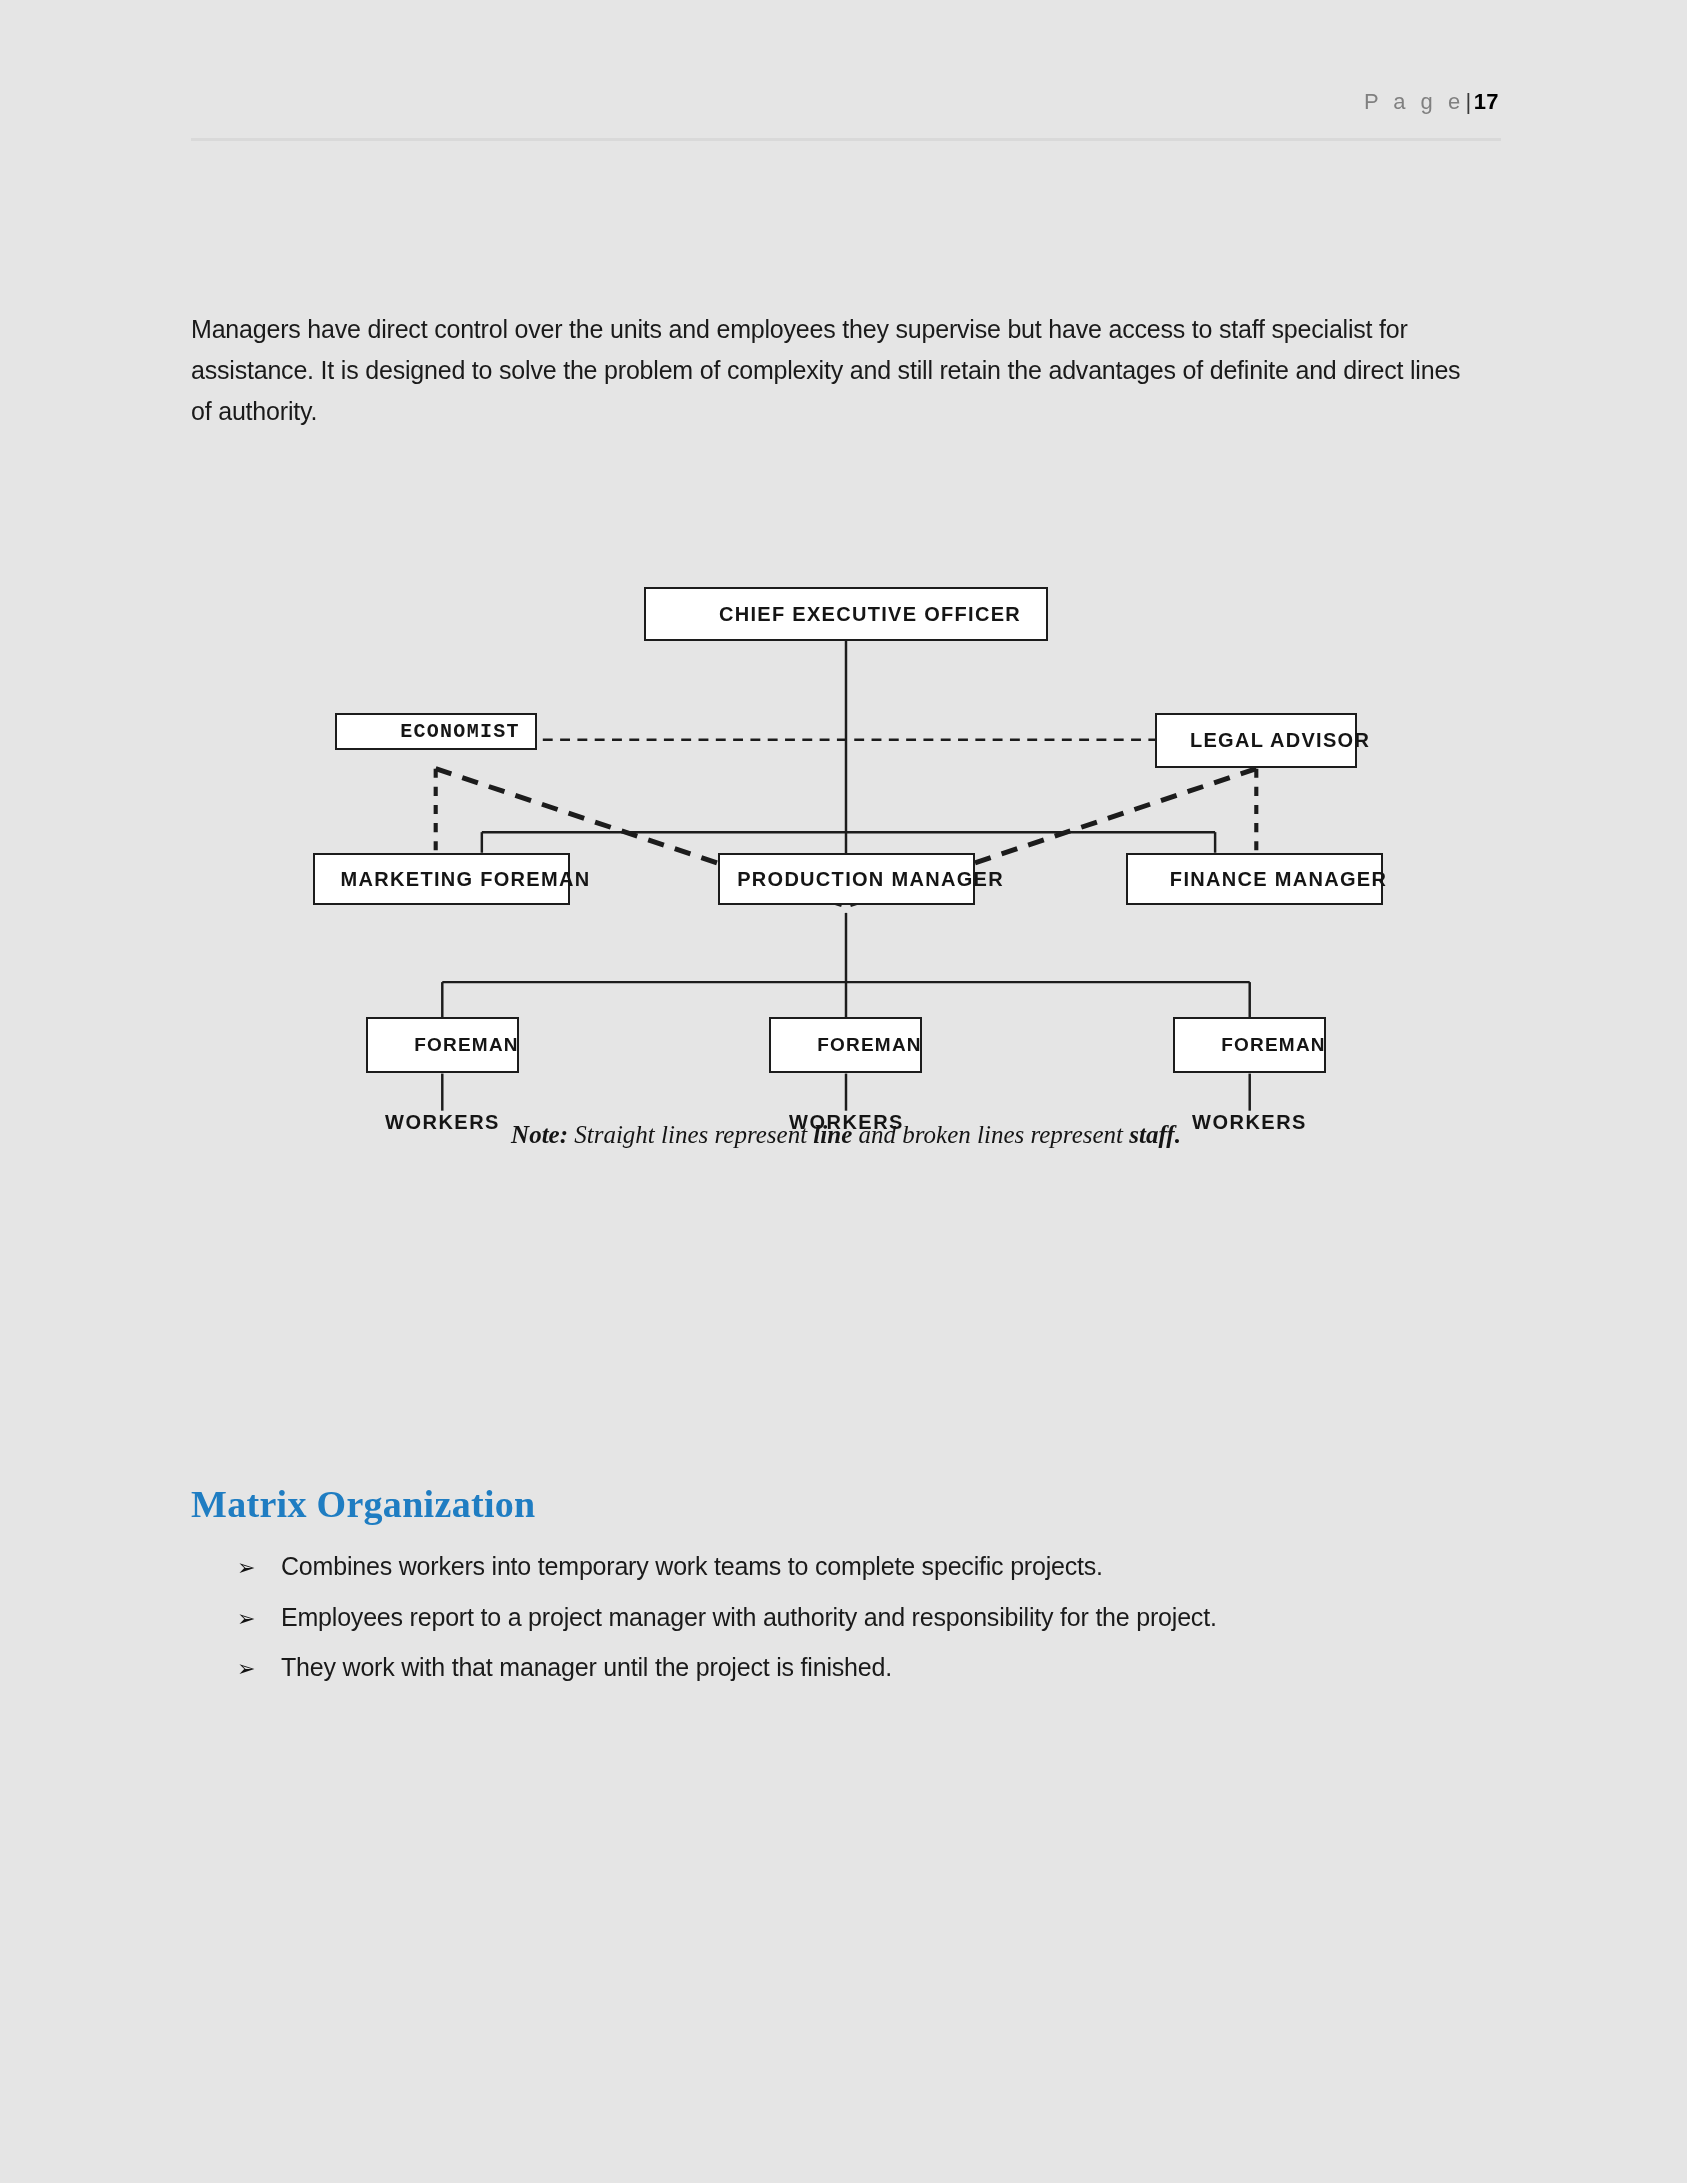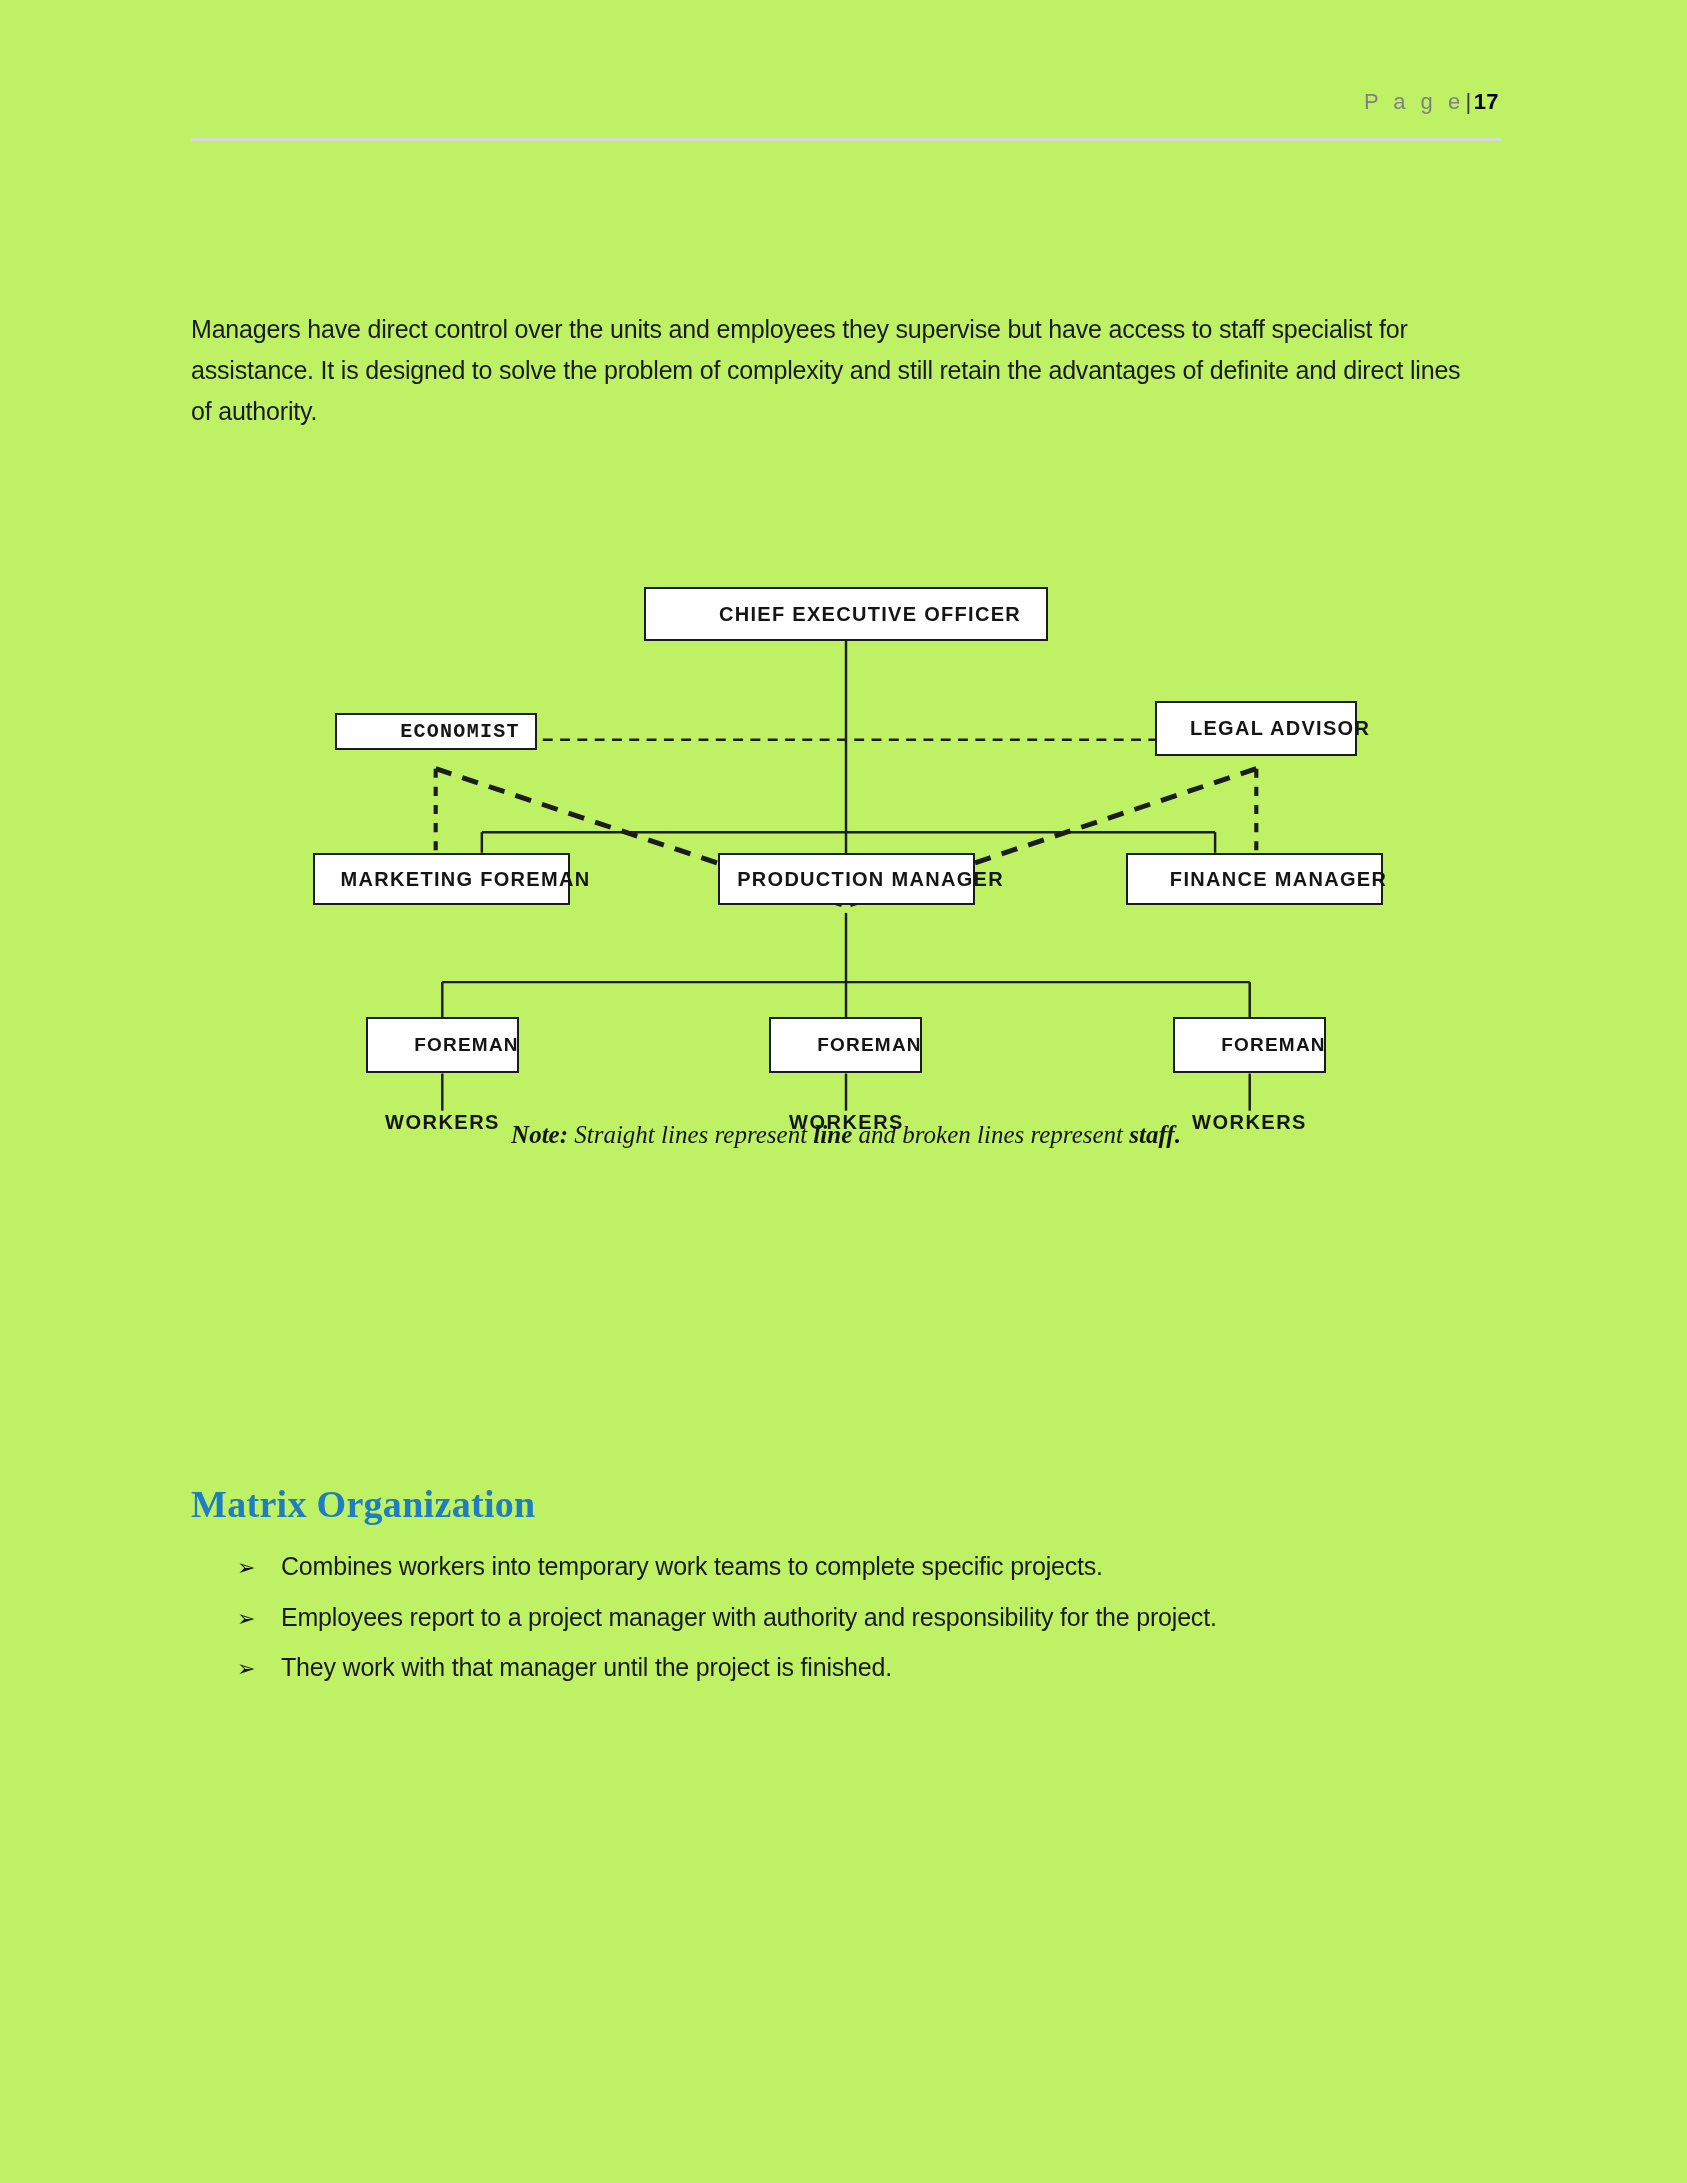--- a/index.html
+++ b/index.html
@@ -12,21 +12,21 @@
     height: 2183px;
     position: relative;
     font-family: "Liberation Sans", sans-serif;
     color: #000000;
     overflow: hidden;
   }
 
   .page {
     position: absolute;
     inset: 0;
-    background: #bef264;
+    background: #e5e5e5;
   }
 
   
   .header {
     position: absolute;
     left: 191px;
     top: 89px;
     width: 1308px;
     height: 51px;
     display: flex;
@@ -235,21 +235,21 @@
 
       <line x1="305" y1="673" x2="305" y2="718" stroke="#1c1c1c" stroke-width="3"></line>
       <line x1="795" y1="673" x2="795" y2="718" stroke="#1c1c1c" stroke-width="3"></line>
       <line x1="1285" y1="673" x2="1285" y2="718" stroke="#1c1c1c" stroke-width="3"></line>
     </svg>
 
     <div class="node" style="left:453px; top:68px; width:404px; height:54px;">CHIEF EXECUTIVE OFFICER</div>
 
     <div class="node" style="left:144px; top:194px; width:202px; height:37px;font-family:Liberation Mono, monospace;">ECONOMIST</div>
 
-    <div class="node" style="left:964px; top:182px; width:202px; height:55px;">LEGAL ADVISOR</div>
+    <div class="node" style="left:964px; top:194px; width:202px; height:55px;">LEGAL ADVISOR</div>
 
     <div class="node" style="left:122px; top:334px; width:257px; height:52px;">MARKETING FOREMAN</div>
 
     <div class="node" style="left:527px; top:334px; width:257px; height:52px;">PRODUCTION MANAGER</div>
 
     <div class="node" style="left:935px; top:334px; width:257px; height:52px;">FINANCE MANAGER</div>
 
     <div class="node small" style="left:175px; top:498px; width:153px; height:56px;">FOREMAN</div>
 
     <div class="node small" style="left:578px; top:498px; width:153px; height:56px;">FOREMAN</div>

